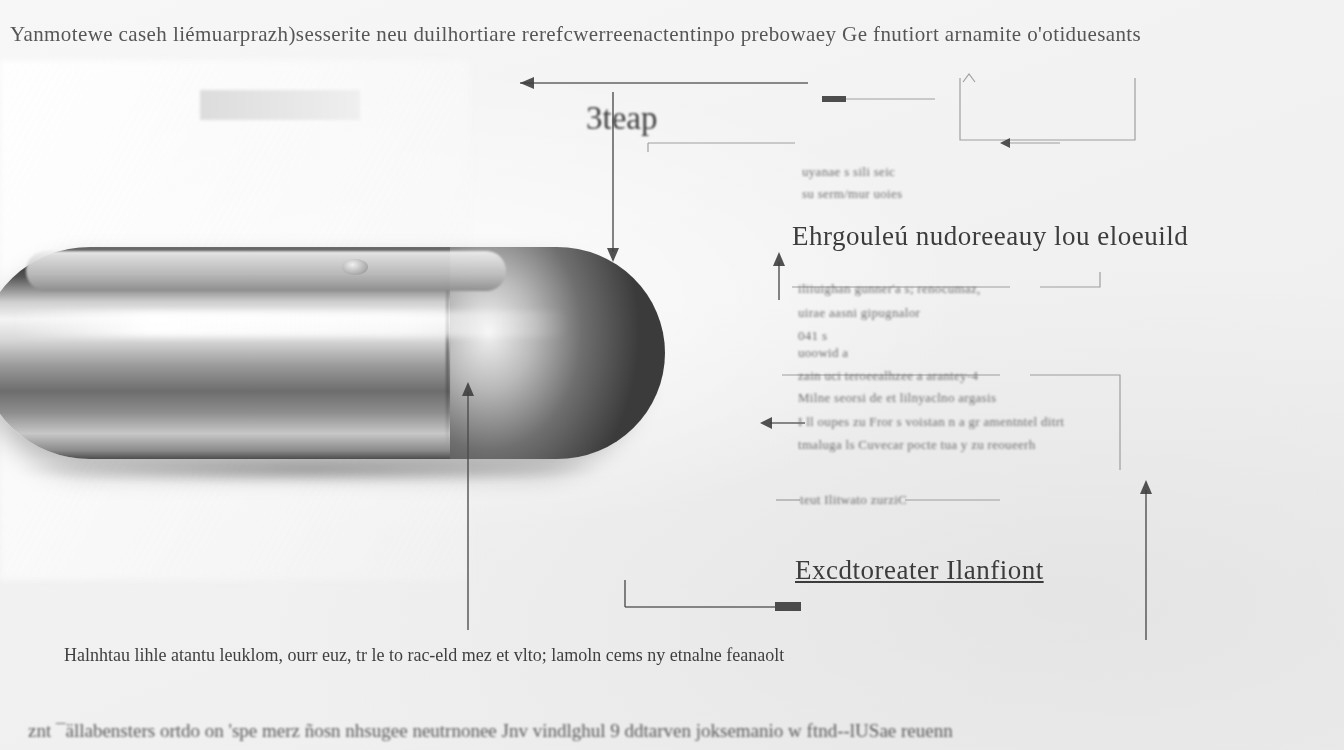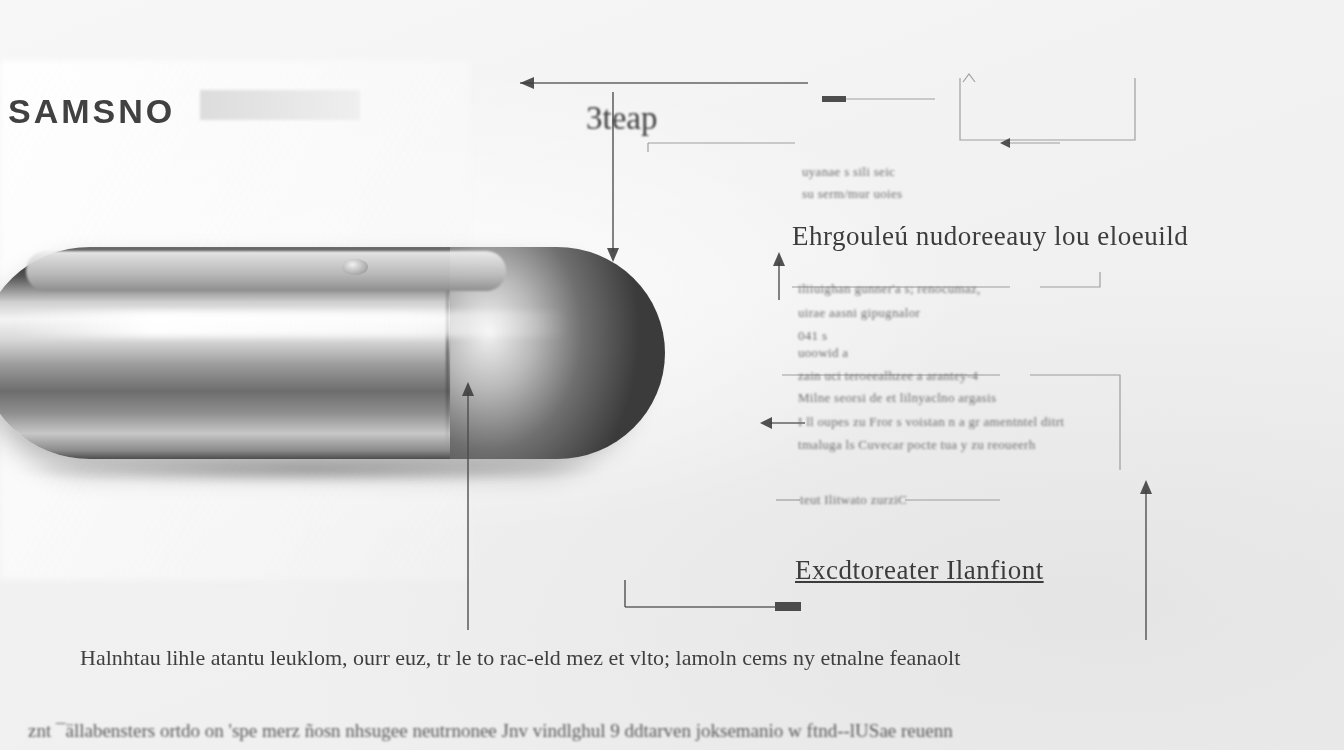--- a/index.html
+++ b/index.html
@@ -170,22 +170,22 @@
   .step-label {
     position: absolute;
     font-size: 33px;
     color: #3d3d3d;
     filter: blur(0.8px);
   }
 
   
   .bottom-line {
     position: absolute;
-    left: 80px;
-    font-size: 22px;
+    left: 64px;
+    font-size: 18px;
     color: #3f3f3f;
     white-space: nowrap;
     filter: blur(0.7px);
   }
   .bottom-line.second {
     left: 28px;
     font-size: 19px;
     color: #4a4a4a;
     filter: blur(0.9px);
     opacity: 0.9;
@@ -203,22 +203,22 @@
   .dash-block { fill: #2f2f2f; opacity: 0.85; }
 </style>
 </head>
 <body>
 
 <div id="stage">
 
   <div class="paper-sheen"></div>
   <div class="panel-left"></div>
 
-
-  <div class="brand">SAMSNO</div>
+  <div class="top-caption">Yanmotewe caseh liémuarprazh)sesserite neu duilhortiare rerefcwerreenactentinpo prebowaey  Ge fnutiort arnamite  o'otiduesants</div>
+
   <div class="brand-bar"></div>
 
   <div class="product-wrap">
     <div class="cyl-shadow"></div>
     <div class="cyl-body"></div>
     <div class="cyl-cap"></div>
     <div class="cyl-cap-seam"></div>
     <div class="cyl-top-ridge"></div>
     <div class="cyl-button"></div>
     <div class="cyl-highlight"></div>

